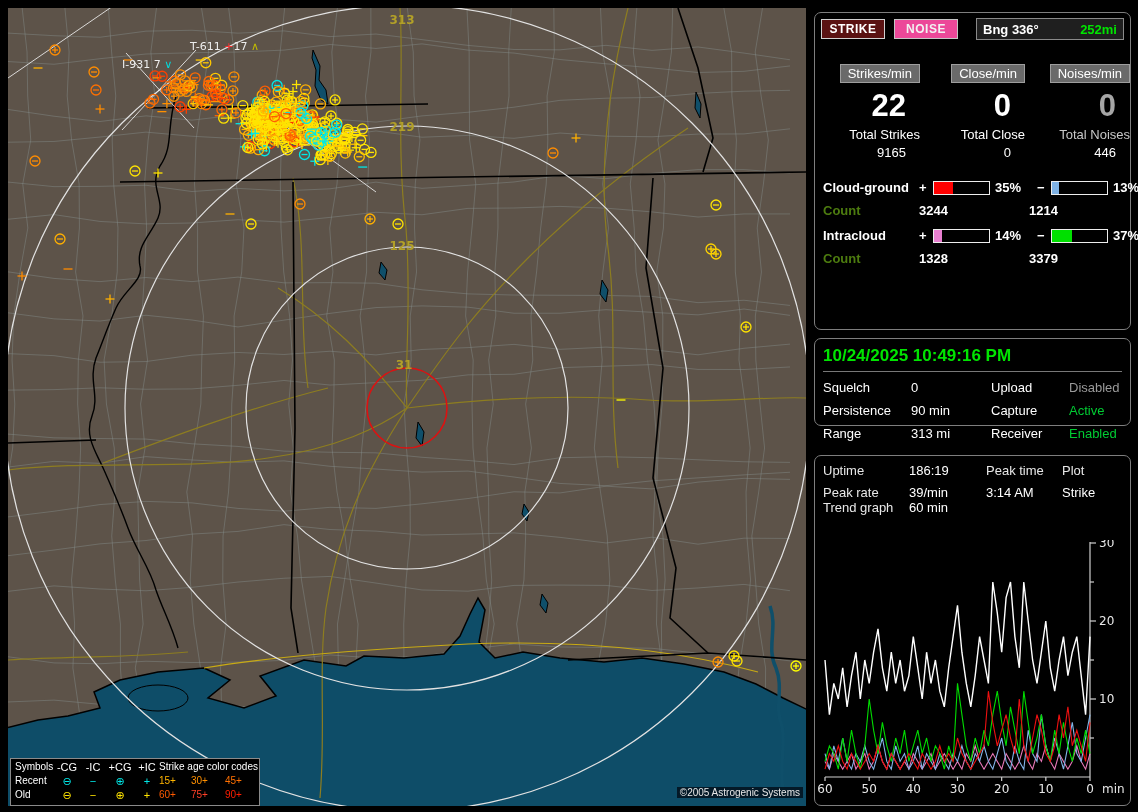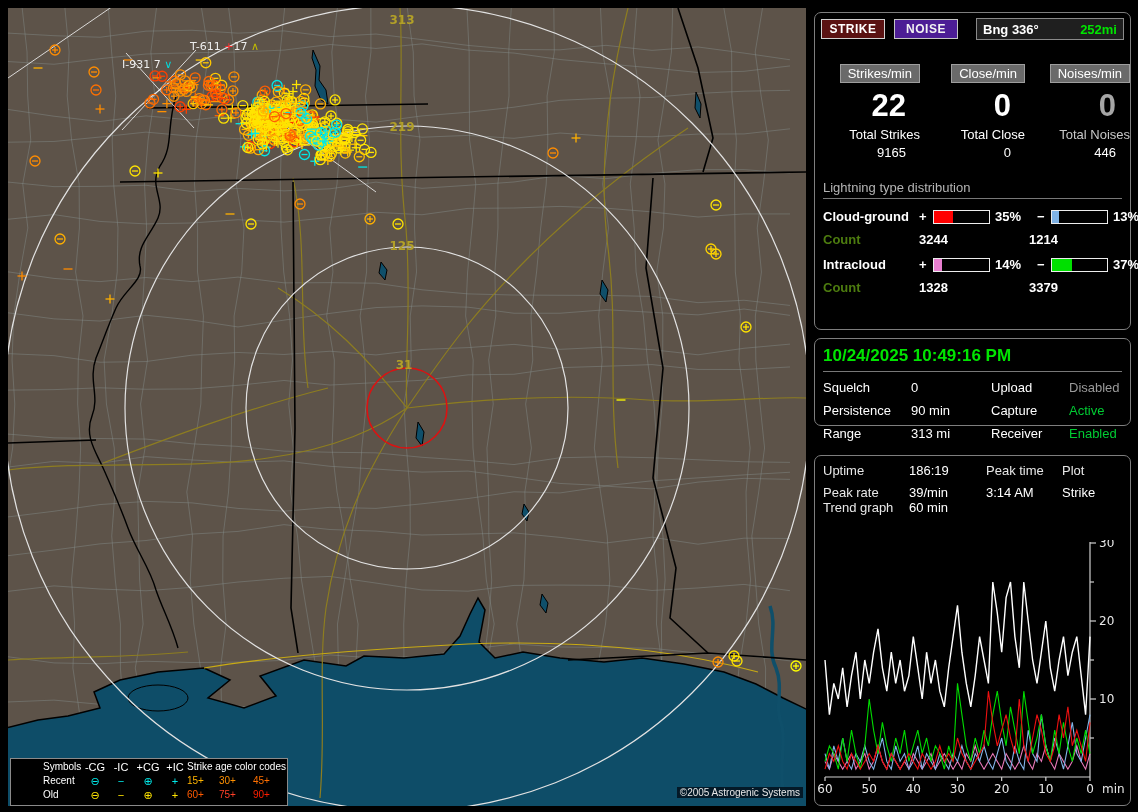--- a/index.html
+++ b/index.html
@@ -2,39 +2,39 @@
 <html><head>
 <meta charset="utf-8">
 <style>
   html,body{margin:0;padding:0;background:#000;}
   .screen{position:relative;width:1138px;height:812px;background:#000;overflow:hidden;
           font-family:"Liberation Sans","DejaVu Sans",sans-serif;}
   
   .map{position:absolute;left:8px;top:8px;width:798px;height:798px;background:#5d5349;}
   .map svg{display:block}
   .legend{position:absolute;left:2px;top:750px;width:248px;height:46px;background:#000;
-          border:1px solid #8a8a8a;color:#fff;font-size:10px;line-height:14px;padding-left:28px;}
+          border:1px solid #8a8a8a;color:#fff;font-size:10px;line-height:14px;}
   .lgrid{display:grid;grid-template-columns:38px 28px 24px 30px 24px 32px 34px 34px;padding:1px 0 0 4px;}
   .lgrid span{white-space:nowrap}
   .lghead{grid-column:6 / span 3;}
   .lsym{text-align:center;font-size:11px;}
   .copyright{position:absolute;right:3px;top:779px;color:#e8e8e8;font-size:10px;
              background:rgba(2,8,18,.75);padding:0 3px;}
   
   .panel{position:absolute;left:812px;top:0;width:326px;height:812px;color:#fff;}
   .box{position:absolute;left:2px;width:317px;background:#000;border:1px solid #7e7e7e;
        border-radius:7px;box-sizing:border-box;}
   .box1{top:12px;height:318px}
   .box2{top:338px;height:88px}
   .box3{top:455px;height:351px}
   .toprow{display:flex;align-items:center;margin:5px 6px 0 6px;}
   .btn{height:20px;display:flex;align-items:center;justify-content:center;
        font-weight:bold;font-size:12px;letter-spacing:.5px;box-sizing:border-box;cursor:default;}
   .btn-strike{width:64px;background:#5a1212;border:1px solid #d0d0d0;color:#fff;}
-  .btn-noise{width:64px;background:#4c1d95;border:1px solid #c4c4c4;color:#f2f2f2;margin-left:9px;}
+  .btn-noise{width:64px;background:#ec4899;border:1px solid #c4c4c4;color:#f2f2f2;margin-left:9px;}
   .bng{margin-left:auto;width:134px;height:20px;background:#1f1f1f;border:1px solid #8a8a8a;
        display:flex;align-items:center;justify-content:space-between;padding:0 6px;
        font-weight:bold;font-size:13px;box-sizing:content-box;}
   .bng .b1{color:#fff}.bng .b2{color:#00e400}
   .rates{display:grid;grid-template-columns:1fr 1fr 1fr;margin-top:24px;}
   .rcol{display:flex;flex-direction:column;align-items:flex-end;}
   .rhead{background:#6a6a6a;border:1px solid #9e9e9e;color:#fff;font-size:13px;
          padding:0 7px;height:17px;line-height:17px;}
   .rval{font-size:31px;font-weight:bold;color:#fff;align-self:flex-end;padding-right:14px;
         margin-top:3px;height:40px;line-height:40px;}
@@ -2114,21 +2114,20 @@
           <div class="rtval">0</div>
         </div>
         <div class="rcol">
           <div class="rhead">Noises/min</div>
           <div class="rval dimtxt">0</div>
           <div class="rtlabel dimlbl">Total Noises</div>
           <div class="rtval">446</div>
         </div>
       </div>
       <div class="dist">
-        <div class="dist-title">Lightning type distribution</div>
         <div class="drow">
           <span>Cloud-ground</span>
           <span>+</span>
           <span class="bar">
               <div style="width: 35%; background: rgb(255, 0, 0);"></div>
             </span>
           <span>35%</span>
           <span>−</span>
           <span class="bar">
               <div style="width: 13%; background: rgb(127, 178, 229);"></div>

